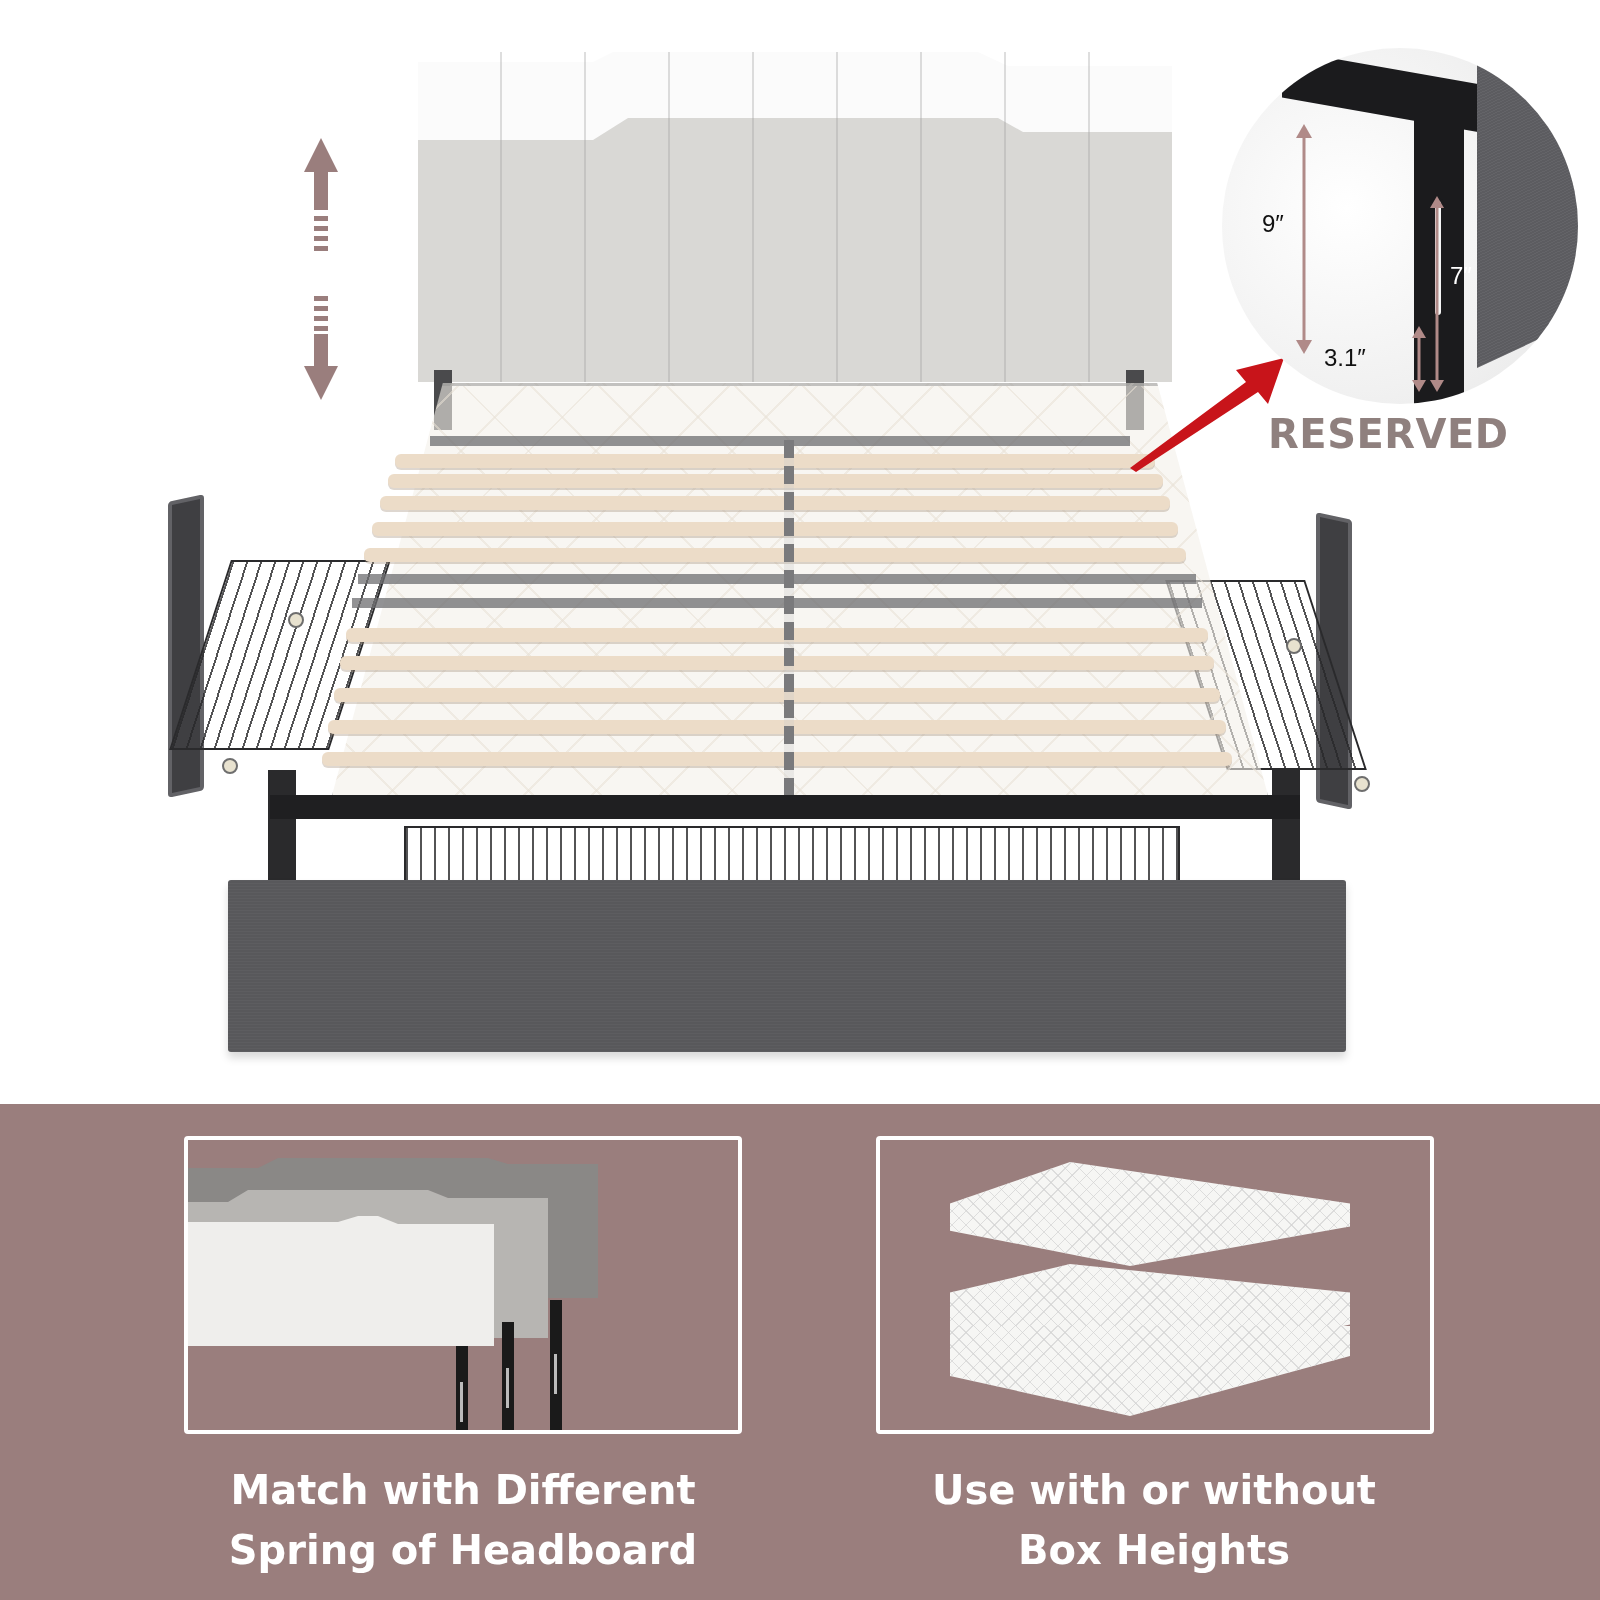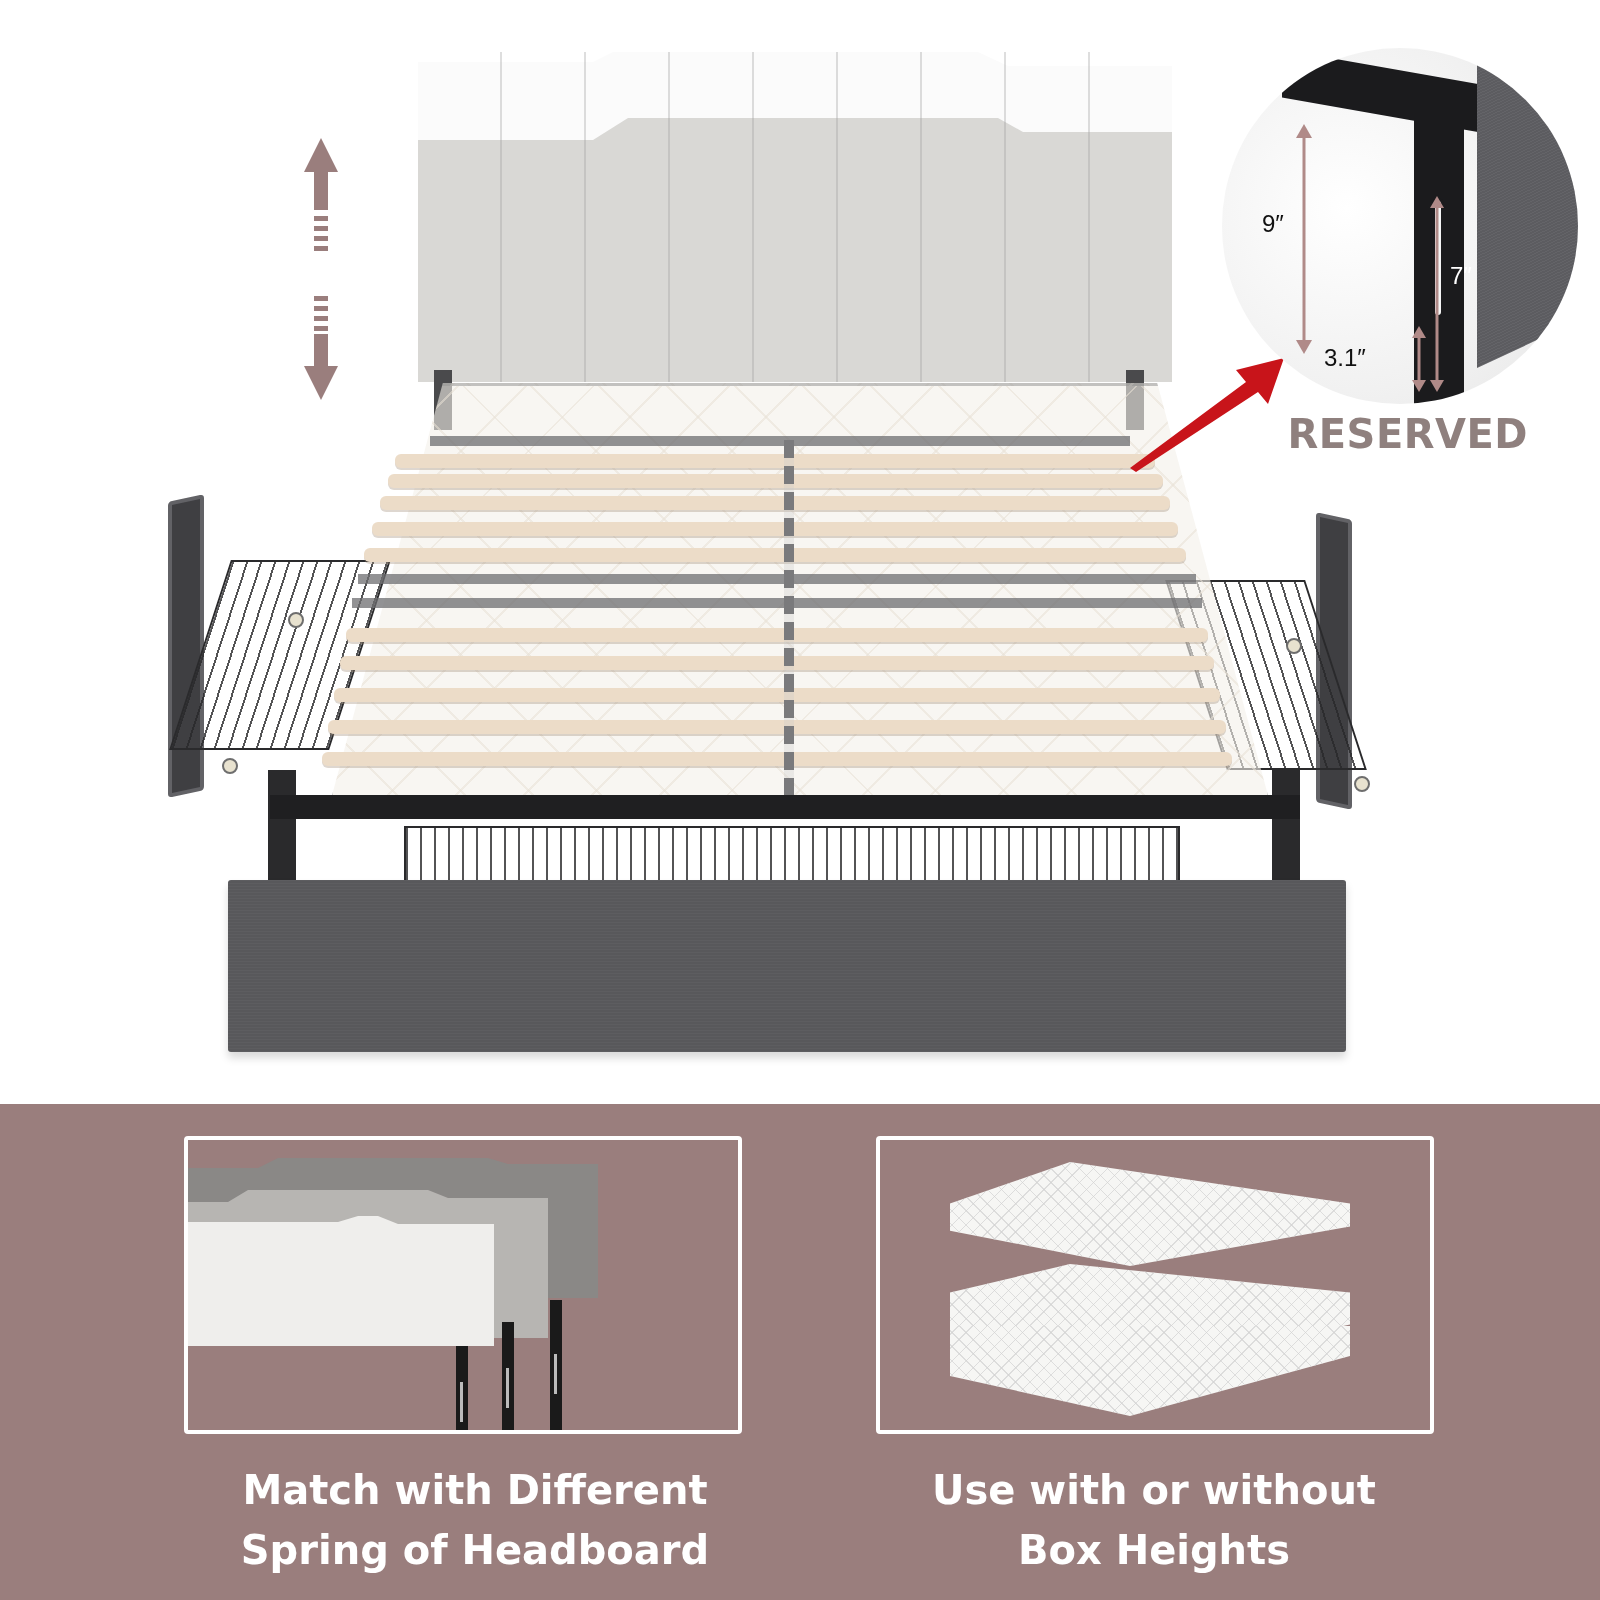--- a/index.html
+++ b/index.html
@@ -51,30 +51,30 @@
     .bracket-h { position: absolute; left: 60px; top: 20px; width: 210px; height: 48px; background: #1b1b1d; transform: skewY(10deg); }
     .bracket-v { position: absolute; left: 192px; top: 50px; width: 50px; height: 310px; background: #1b1b1d; }
     .bracket-slot { position: absolute; left: 210px; top: 150px; width: 12px; height: 120px; background: #f5f5f5; border-radius: 6px; border: 3px solid #1b1b1d; }
     .fabric-panel { position: absolute; left: 255px; top: 0; width: 140px; height: 320px; background: #5c5c60;
                     background-image: repeating-linear-gradient(0deg, rgba(255,255,255,0.05) 0 1px, transparent 1px 3px);
                     transform: skewY(-25deg); transform-origin: 0 0; }
 
     .dim-label { position: absolute; font-family: "Liberation Sans", sans-serif; font-size: 24px; color: #111111; }
     .dim-label.light { color: #ffffff; }
 
-    .reserved-text { position: absolute; left: 1268px; top: 410px; width: 260px; text-align: right;
+    .reserved-text { position: absolute; left: 1268px; top: 410px; width: 260px; text-align: left;
                      font-family: "DejaVu Sans", sans-serif; font-weight: bold; font-size: 40px; line-height: 48px; color: #8f807e; letter-spacing: 0.5px; }
 
     
     .feature-box { position: absolute; top: 32px; width: 558px; height: 298px; border: 4px solid #ffffff; border-radius: 4px; overflow: hidden; }
     .feature-box.left { left: 184px; }
     .feature-box.right { left: 876px; }
     .caption { position: absolute; top: 356px; width: 640px; text-align: center; color: #ffffff;
                font-family: "DejaVu Sans", sans-serif; font-weight: bold; font-size: 40px; line-height: 60px; }
-    .caption.left { left: 155px; }
+    .caption.left { left: 143px; }
     .caption.right { left: 834px; }
 
     .mini-hb { position: absolute; }
     .mini-leg { position: absolute; width: 12px; background: #1a1a1a; }
     .mini-leg::after { content: ""; position: absolute; left: 4px; top: 40%; width: 3px; height: 40px; background: #bbb; }
 
     .mattress-slab { position: absolute; background:
                      repeating-linear-gradient(45deg, rgba(210,210,210,0.7) 0 1px, transparent 1px 10px),
                      repeating-linear-gradient(-45deg, rgba(210,210,210,0.7) 0 1px, transparent 1px 10px), #f6f6f4; }
   </style>

